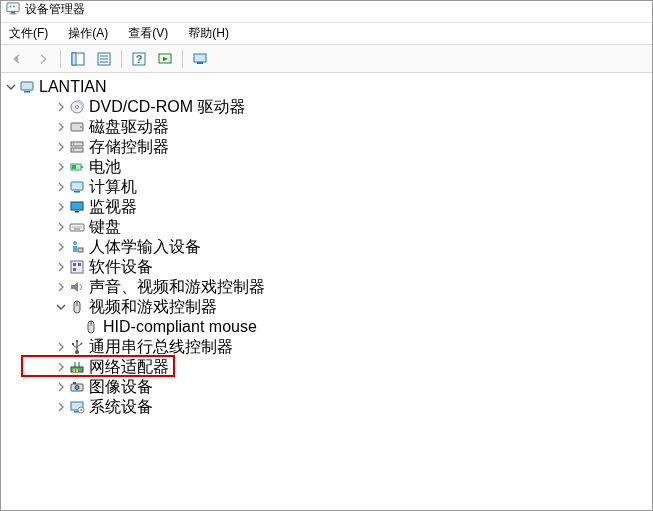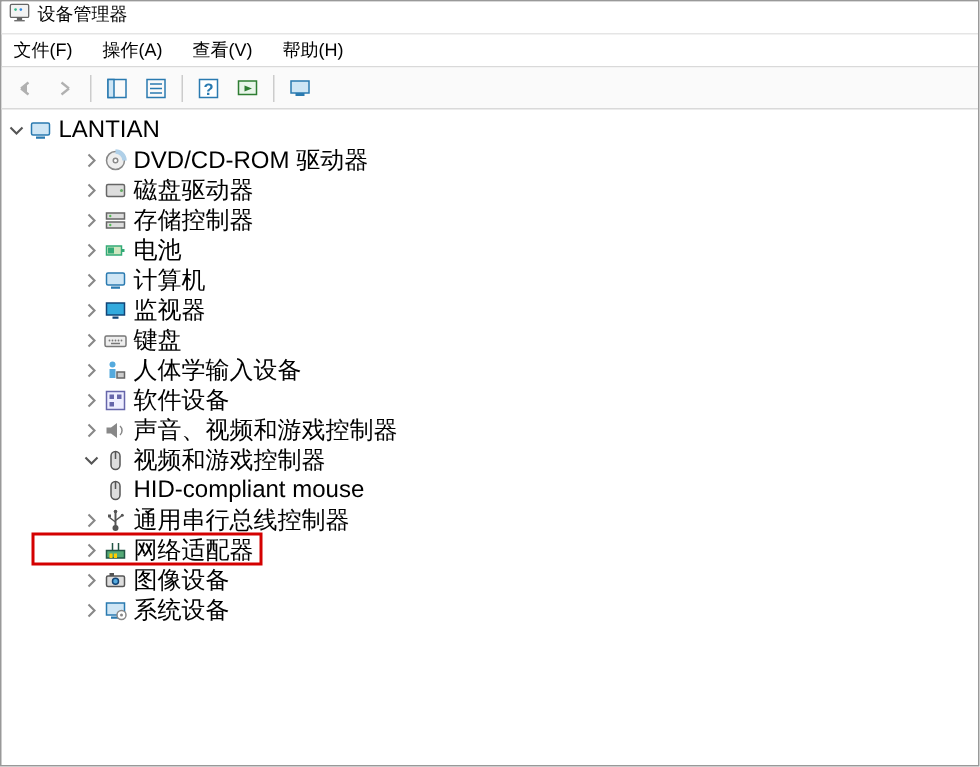--- a/index.html
+++ b/index.html
@@ -100,21 +100,21 @@
     display: inline-flex;
     align-items: center;
     justify-content: center;
     flex: 0 0 auto;
   }
   .node .label {
     font-size: 16px;
   }
   .lvl0 { padding-left: 4px; }
   .lvl1 { padding-left: 24px; margin-left: 30px; }
-  .lvl2 { padding-left: 54px; }
+  .lvl2 { padding-left: 68px; }
   .highlight-box {
     position: absolute;
     border: 2px solid #d40000;
     pointer-events: none;
   }
   .arrow-svg {
     position: absolute;
     pointer-events: none;
   }
 </style>

